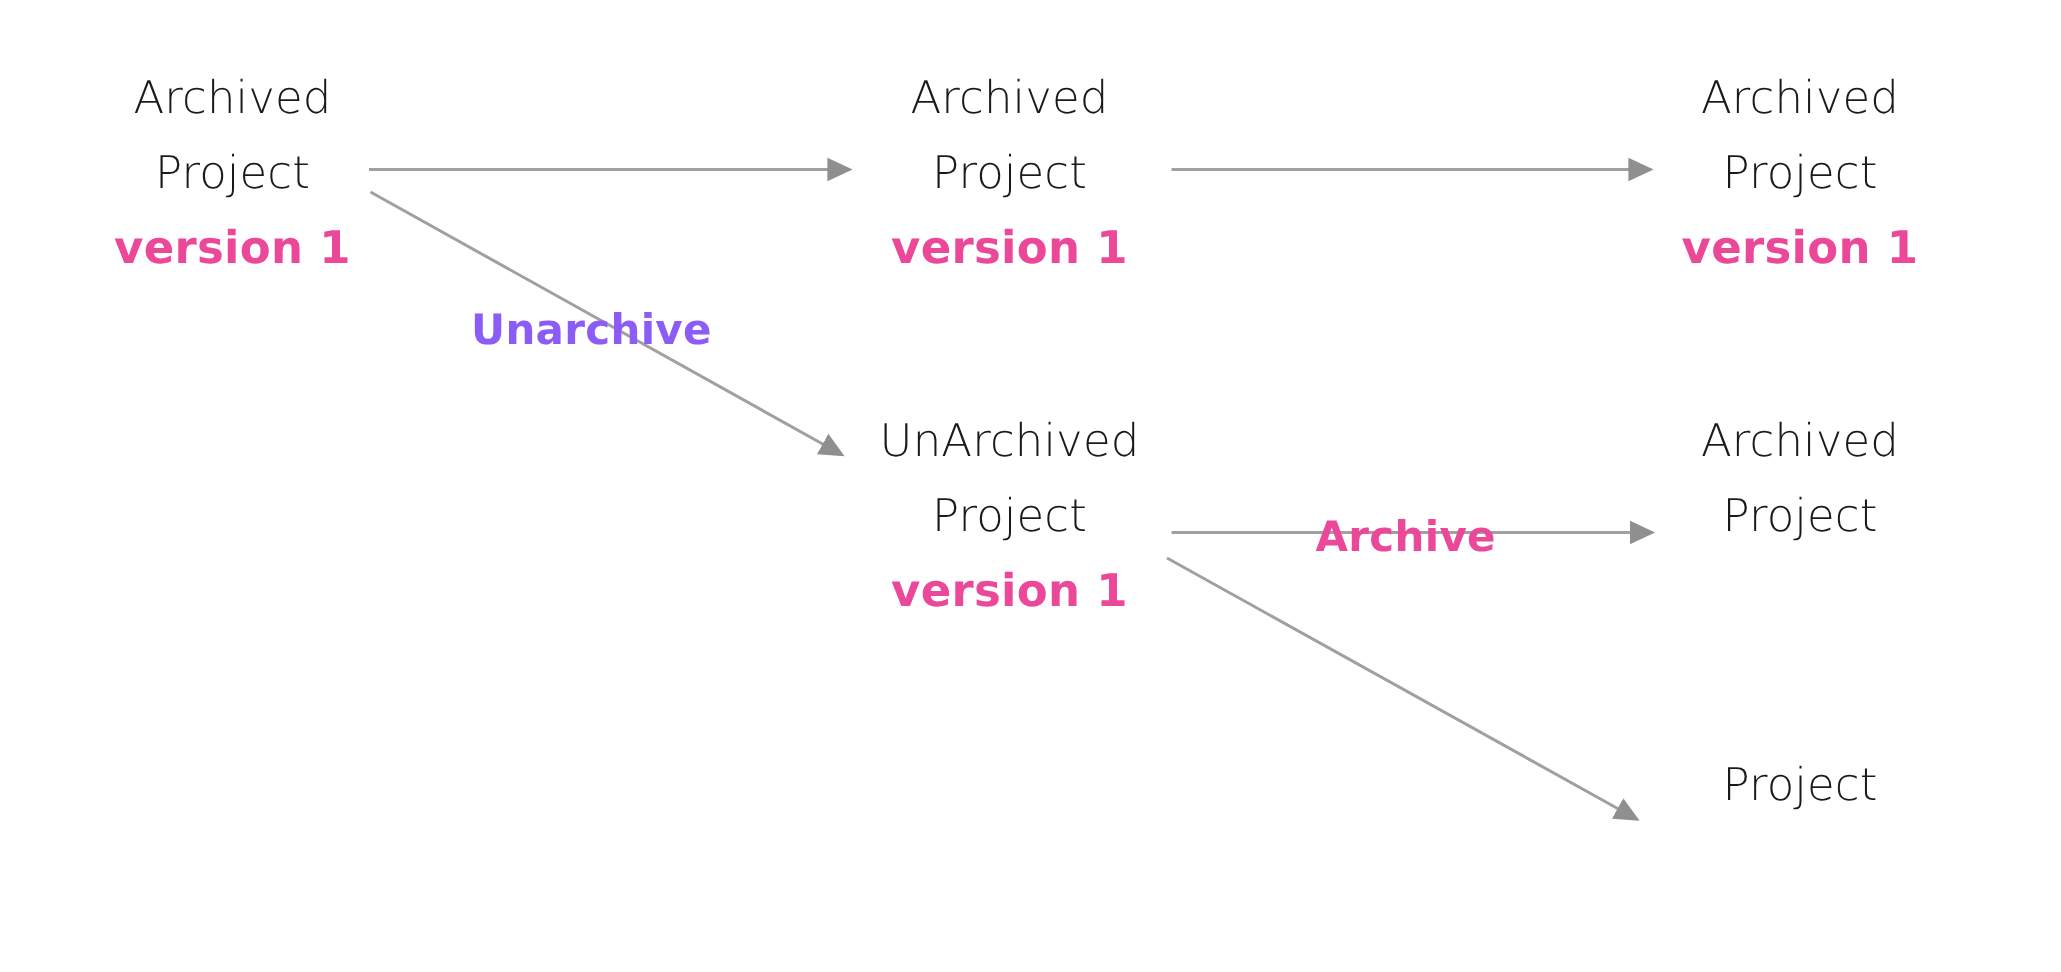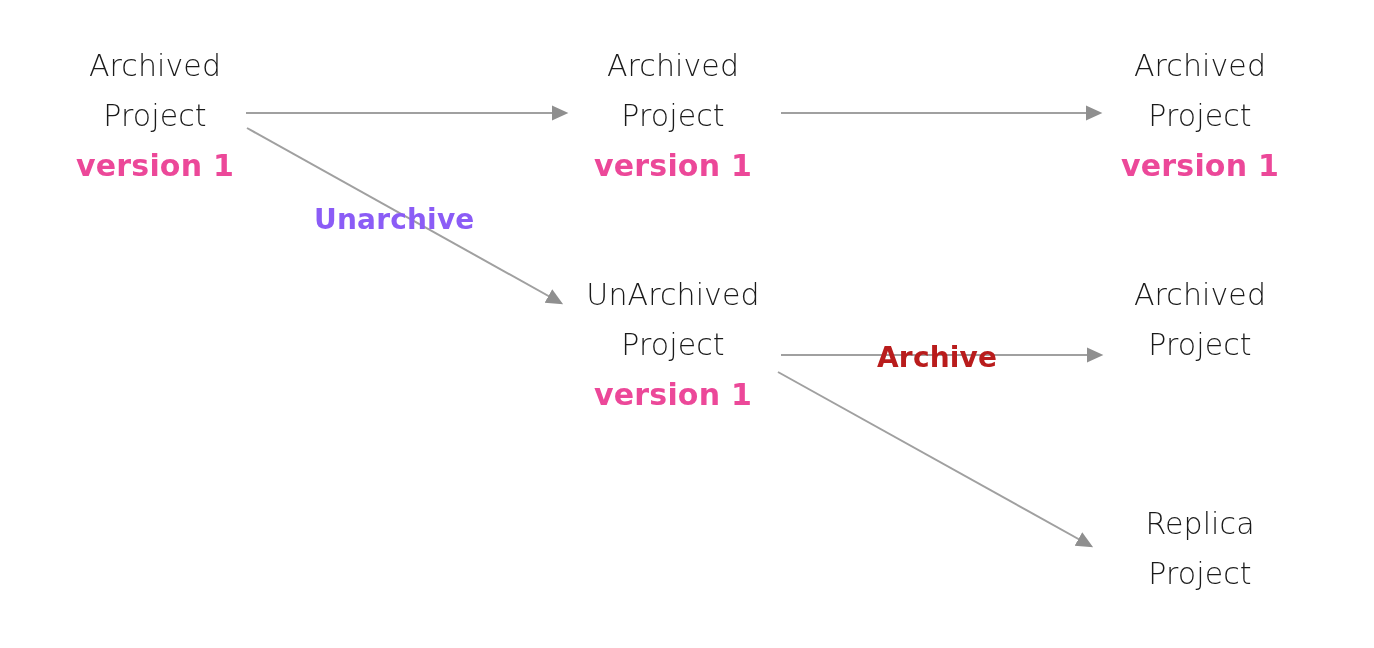--- a/index.html
+++ b/index.html
@@ -112,21 +112,20 @@
     <span class="ln">Project</span>
     <span class="ln bold">version 1</span>
   </div>
 
   <div class="node" id="node-archived-v2">
     <span class="ln">Archived</span>
     <span class="ln">Project</span>
   </div>
 
   <div class="node" id="node-replica">
-    <span class="ln">Replica</span>
     <span class="ln">Project</span>
   </div>
 
   <div class="edge-label" id="label-unarchive" style="color: #8b5cf6;">Unarchive</div>
 
-  <div class="edge-label" id="label-archive" style="color: #b91c1c;">Archive</div>
+  <div class="edge-label" id="label-archive" style="color: #ec4899;">Archive</div>
 
 </div>
 
 </body></html>

